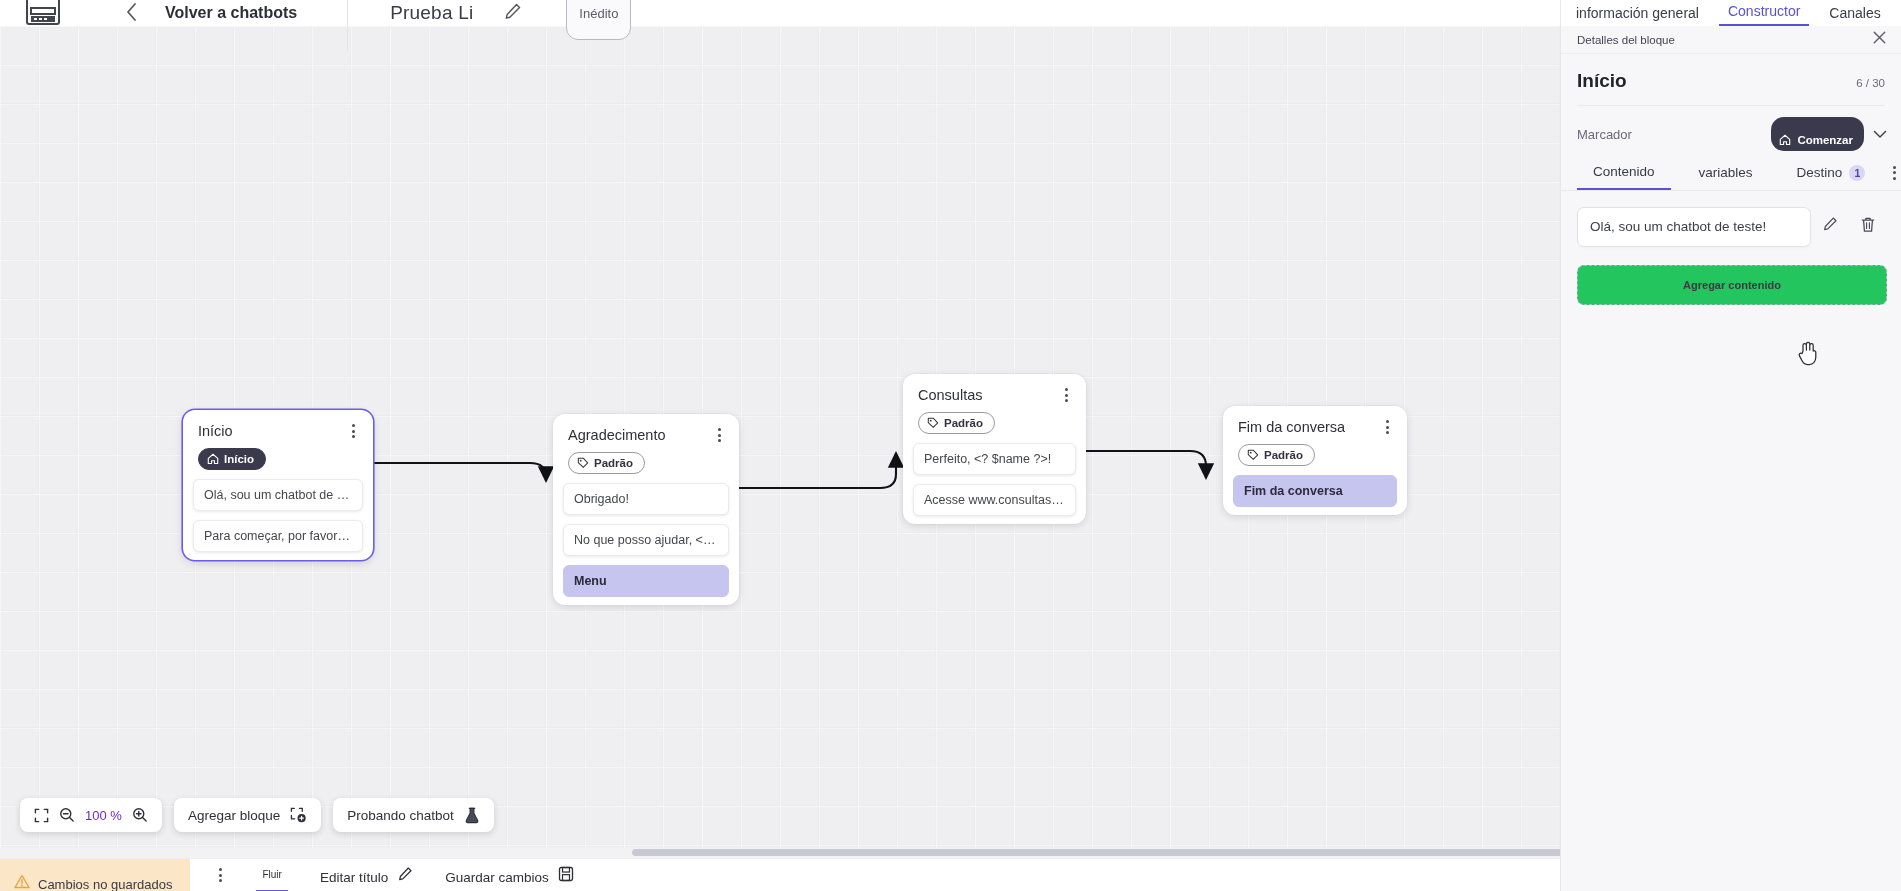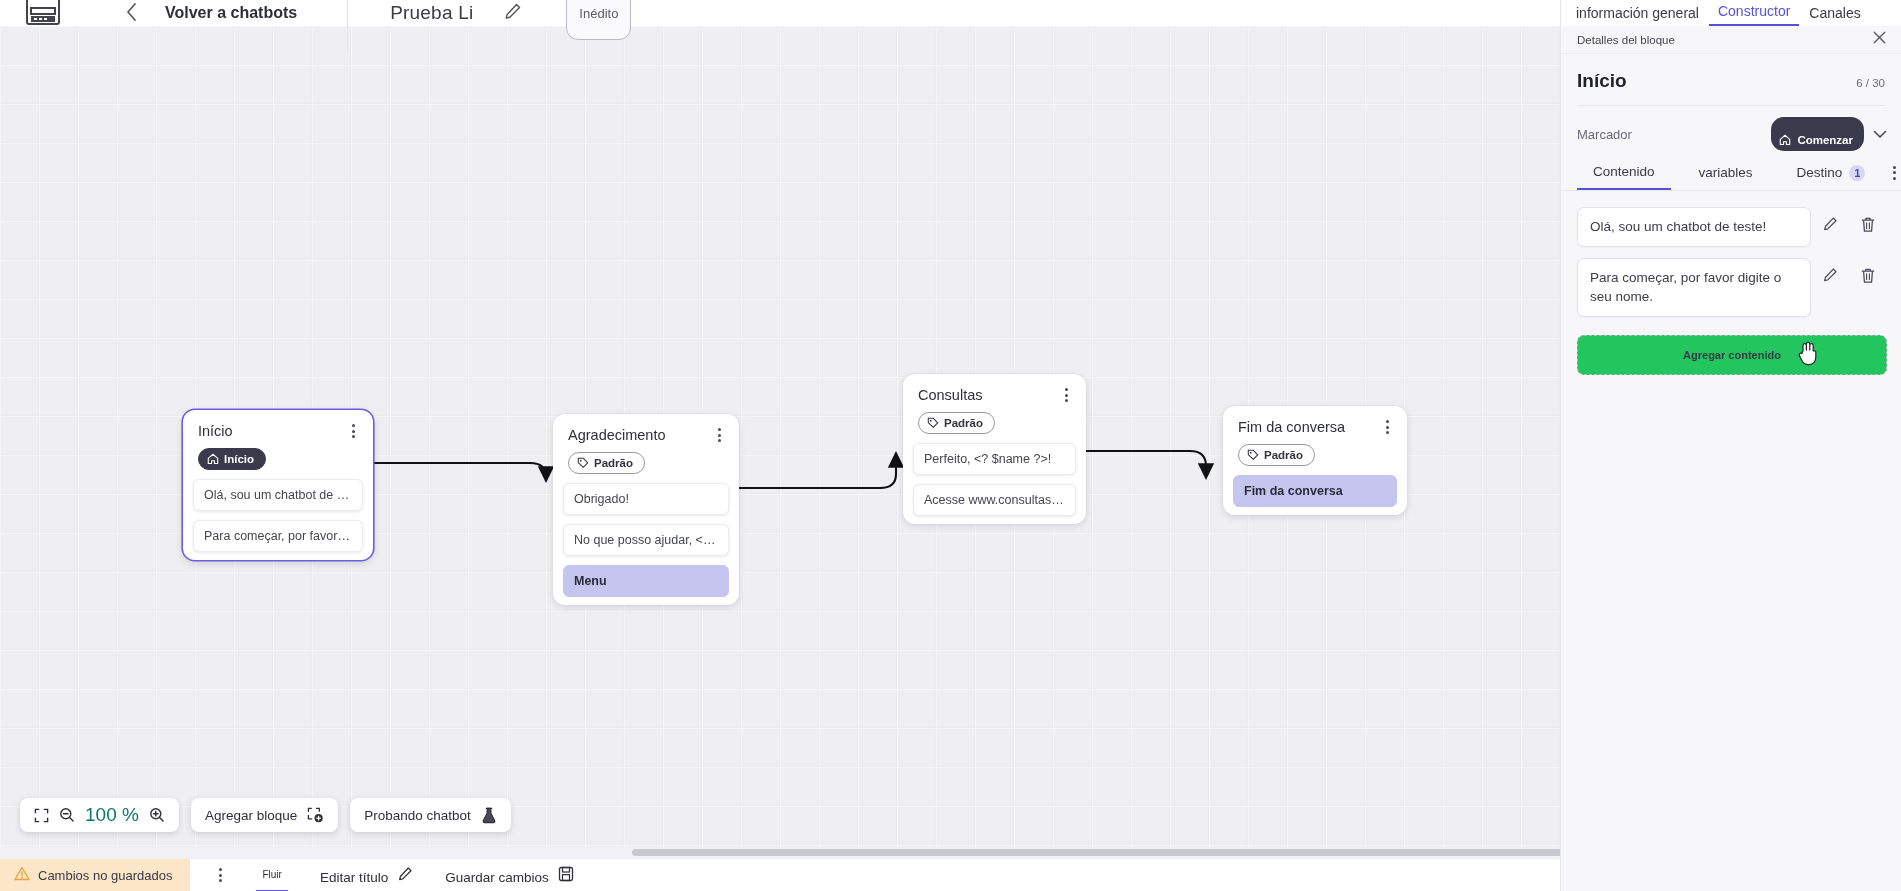--- a/index.html
+++ b/index.html
@@ -102,40 +102,40 @@
   }
 
   
   .float-bar { position: absolute; left: 20px; bottom: 26px; display: flex; gap: 12px; z-index: 12;}
   .pill {
     background: #fff; border-radius: 8px; box-shadow: 0 2px 6px rgba(30,30,50,.16);
     height: 34px; display: flex; align-items: center; padding: 0 14px; gap: 10px;
     font-size: 13.5px; color: #2f2f3a; cursor: pointer; white-space: nowrap;
   }
   .pill svg { display:block; }
-  .zoom-val { font-size: 19px; color:#0f766e; }
+  .zoom-val { font-size: 13px; color:#6d28d9; }
 
   
   .hscroll {
     position: absolute; left: 0; bottom: 0; width: 1560px; height: 10px;
     background: #f2f2f5;
   }
   .hscroll-thumb {
     position: absolute; left: 632px; top: 1px; width: 1060px; height: 7px;
     background: #c9c9d2; border-radius: 4px;
   }
 
   
   .statusbar {
     position: absolute; left: 0; bottom: 0; width: 1560px; height: 33px;
     background: #ffffff; display: flex; align-items: center;
     border-top: 1px solid #eeeef2; z-index: 25;
   }
   .unsaved {
-    height: 33px; background: #fbe6c8; display: flex; align-items: center;
+    height: 33px; background: #fbe6c8; display: flex; align-items: flex-end;
     gap: 8px; padding: 0 18px 0 14px; font-size: 13px; color: #3a3a45;
     white-space: nowrap;
   }
   .sb-dots { width: 16px; display:flex; flex-direction:column; align-items:center;
              gap:2.5px; margin-left: 22px; cursor:pointer;}
   .sb-dots i { width:3px;height:3px;border-radius:50%;background:#4a4a57;display:block;}
   .sb-tab {
     margin-left: 28px; font-size: 10px; color: #2f2f3a; padding: 0 6px;
     height: 33px; display:flex; align-items:center; white-space: nowrap;
   }
@@ -145,21 +145,21 @@
     align-items:flex-end; gap: 9px; white-space: nowrap; cursor:pointer;
   }
 
   
   .rpanel {
     position: absolute; right: 0; top: 0; width: 341px; height: 891px;
     background: #f7f7fa; border-left: 1px solid #e6e6ec; z-index: 40;
   }
   .rtabs {
     height: 26px; background: #fff; display: flex; align-items: flex-end;
-    gap: 1px; padding-left: 6px;
+    gap: 11px; padding-left: 6px;
   }
   .rtab {
     font-size: 14px; color: #3c3c48; padding: 0 9px 5px 9px; cursor:pointer;
     white-space: nowrap;
   }
   .rtab.active { color: #5a52d5; border-bottom: 2.5px solid #5a52d5; font-weight: 400;}
   .rhead {
     height: 28px; background: #f7f7fa; display: flex; align-items: center;
     justify-content: space-between; padding: 0 14px 0 16px;
     border-bottom: 1px solid #ededf2;
@@ -494,36 +494,20 @@
       </div>
       <div class="cicon">
         <svg width="16" height="17" viewBox="0 0 17 18">
             <path d="M2.4 4.3 H14.6" stroke="#4b4b57" stroke-width="1.35" stroke-linecap="round"></path>
             <path d="M6.2 4.3 V2.4 H10.8 V4.3" fill="none" stroke="#4b4b57" stroke-width="1.35" stroke-linejoin="round"></path>
             <path d="M3.8 4.3 L4.7 16 H12.3 L13.2 4.3" fill="none" stroke="#4b4b57" stroke-width="1.35" stroke-linejoin="round"></path>
             <path d="M7 7.2 V13.2 M10 7.2 V13.2" stroke="#4b4b57" stroke-width="1.2" stroke-linecap="round"></path>
           </svg>
       </div>
     </div>
-    <div class="crow">
-      <div class="cbox">Para começar, por favor digite o seu nome.</div>
-      <div class="cicon">
-        <svg width="16" height="16" viewBox="0 0 18 18">
-            <path d="M12.7 2.3 L15.7 5.3 L6.5 14.5 L3 15.3 L3.8 11.8 Z" fill="none" stroke="#4b4b57" stroke-width="1.35" stroke-linejoin="round"></path>
-          </svg>
-      </div>
-      <div class="cicon">
-        <svg width="16" height="17" viewBox="0 0 17 18">
-            <path d="M2.4 4.3 H14.6" stroke="#4b4b57" stroke-width="1.35" stroke-linecap="round"></path>
-            <path d="M6.2 4.3 V2.4 H10.8 V4.3" fill="none" stroke="#4b4b57" stroke-width="1.35" stroke-linejoin="round"></path>
-            <path d="M3.8 4.3 L4.7 16 H12.3 L13.2 4.3" fill="none" stroke="#4b4b57" stroke-width="1.35" stroke-linejoin="round"></path>
-            <path d="M7 7.2 V13.2 M10 7.2 V13.2" stroke="#4b4b57" stroke-width="1.2" stroke-linecap="round"></path>
-          </svg>
-      </div>
-    </div>
   </div>
 
   <div class="add-content">Agregar contenido</div>
 </div>
 
 <div class="cursor-hand">
   <svg width="22" height="26" viewBox="0 0 22 26">
     <path d="M6 11 V5.2 a1.7 1.7 0 0 1 3.4 0 V10 V4 a1.7 1.7 0 0 1 3.4 0 V10 V5.4 a1.7 1.7 0 0 1 3.4 0 V11 a1.7 1.7 0 0 1 2.6 1.5 v4.6 c0 4-2.6 7.4-6.6 7.4 h-1.6 c-3 0-4.6-1.6-5.8-4.2 L2.4 15.6 a1.7 1.7 0 0 1 2.6-2.1 Z" fill="#ffffff" stroke="#2b2b33" stroke-width="1.25" stroke-linejoin="round"></path>
   </svg>
 </div>

